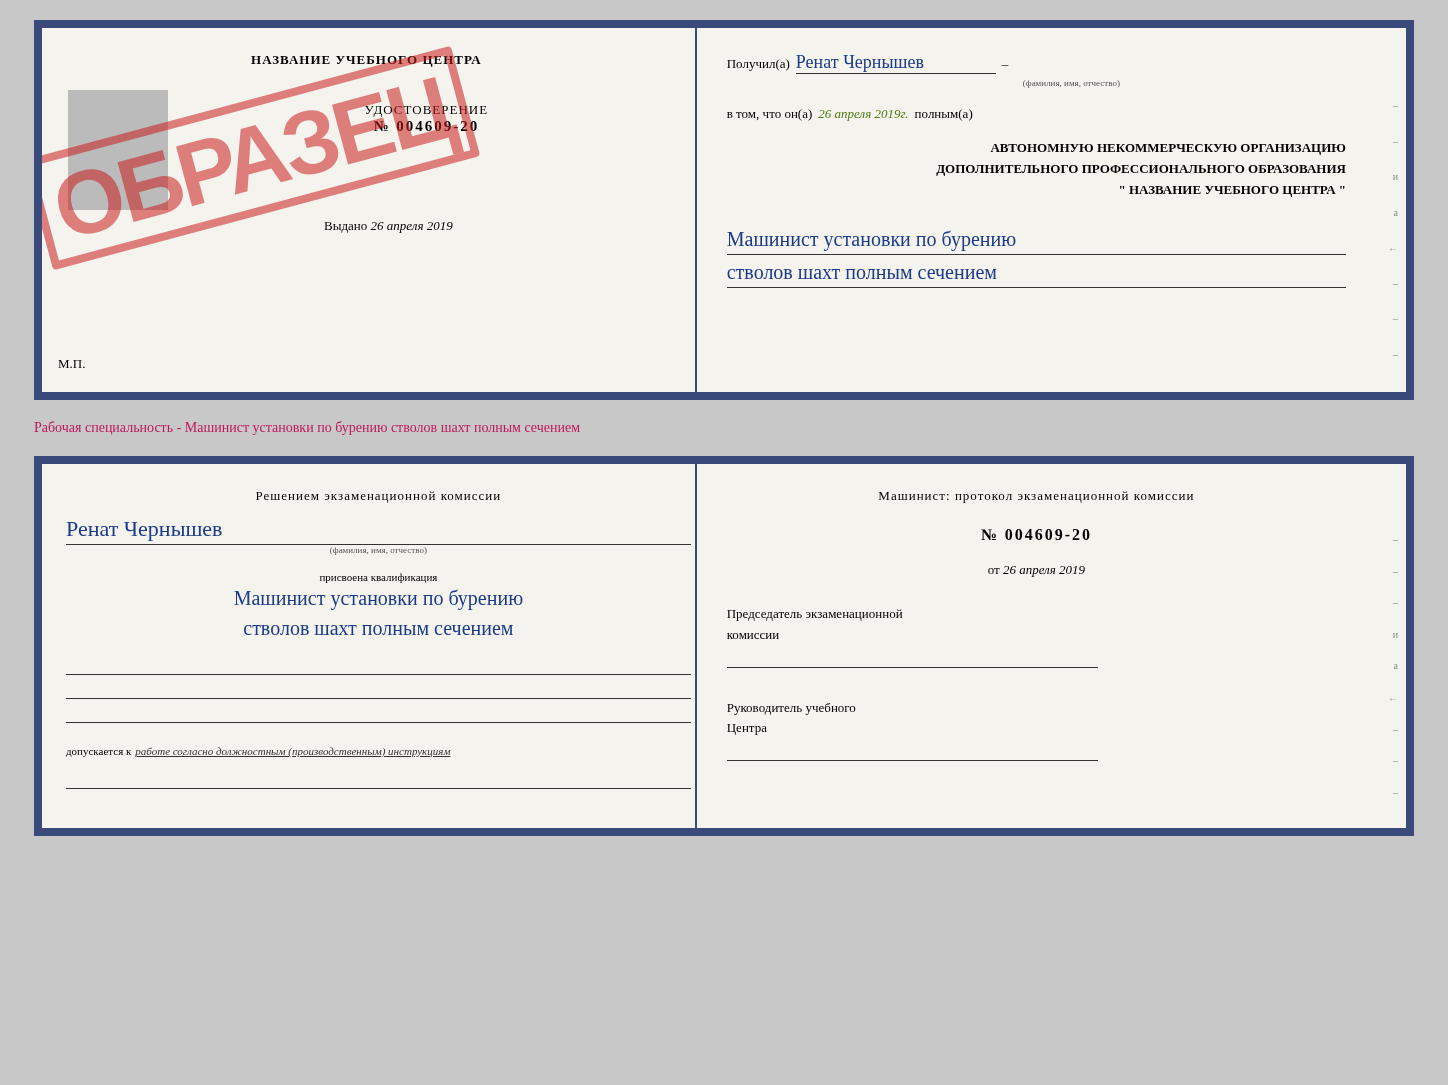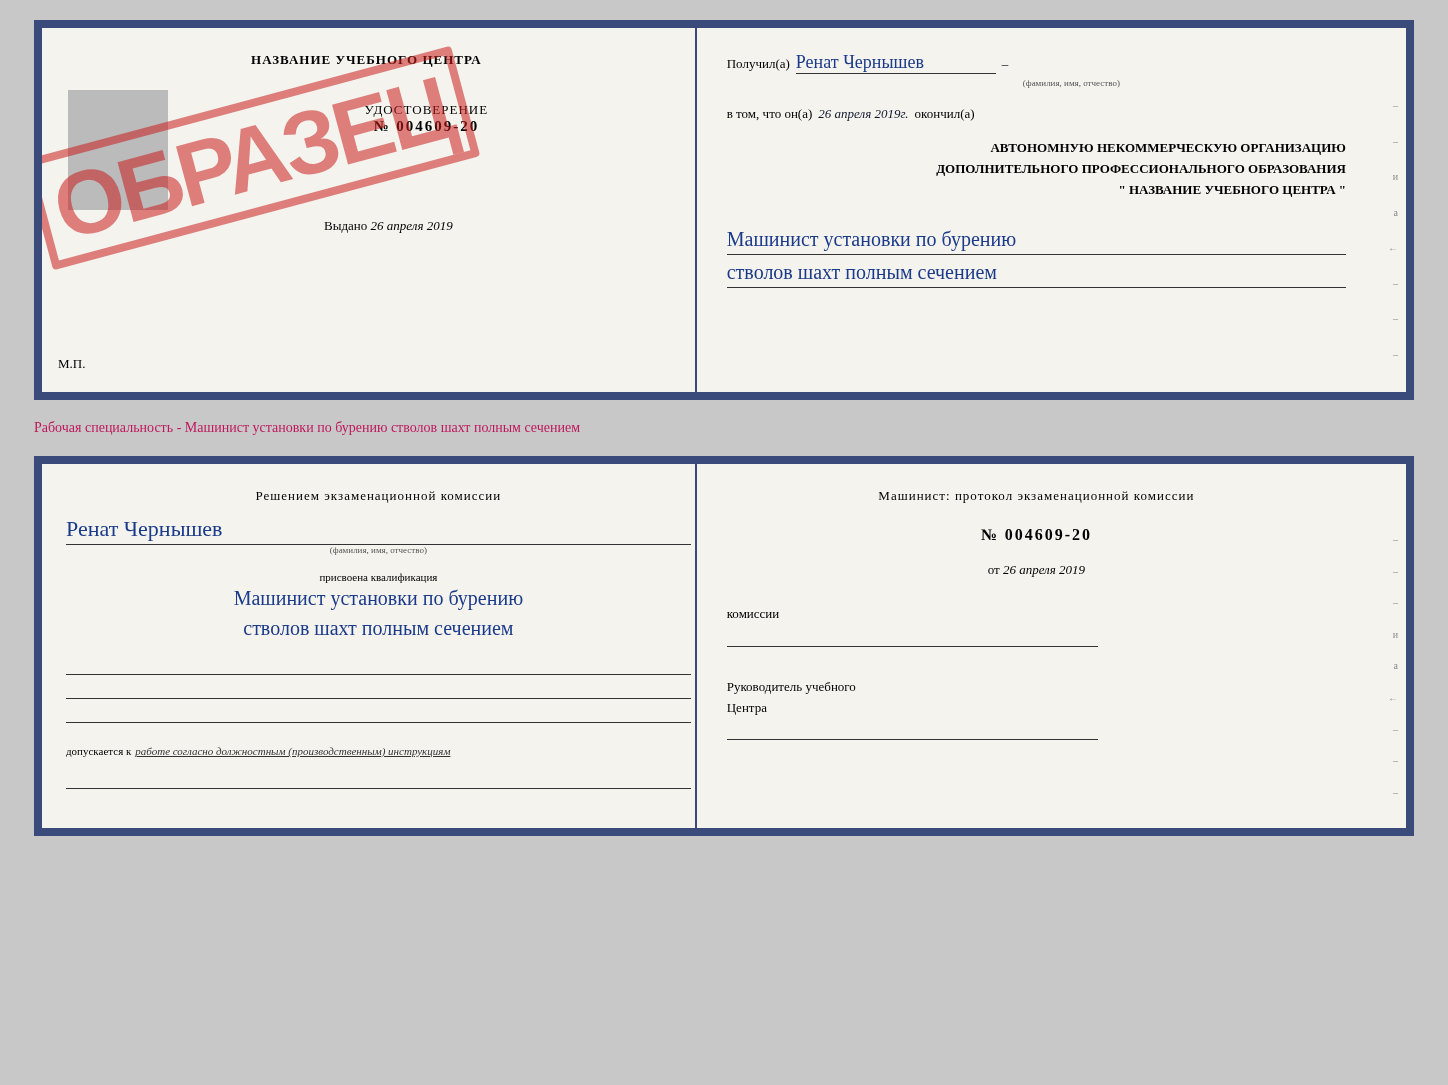--- a/index.html
+++ b/index.html
@@ -333,21 +333,21 @@
       display: flex;
       flex-direction: column;
       justify-content: space-around;
       font-size: 11px;
       color: #555;
       text-align: right;
     }
 
     .date-cursive {
       font-style: italic;
-      color: #0f172a;
+      color: #4d7c0f;
       font-size: 13px;
     }
 
     .inline-date {
       font-style: italic;
       font-size: 13px;
     }
   </style>
 </head>
 <body>
@@ -387,21 +387,21 @@
         <span class="field-value-cursive">Ренат Чернышев</span>
         <span style="font-size:13px;">–</span>
       </div>
       <div style="margin-left:70px; margin-top:-8px;">
         <span class="field-subtext">(фамилия, имя, отчество)</span>
       </div>
 
       <div class="field-line" style="margin-top:6px;">
         <span>в том, что он(а)</span>
         <span class="date-cursive">26 апреля 2019г.</span>
-        <span>окончил(а)</span>
+        <span>полным(а)</span>
       </div>
 
       <div class="paragraph-text">
         <div>АВТОНОМНУЮ НЕКОММЕРЧЕСКУЮ ОРГАНИЗАЦИЮ</div>
         <div>ДОПОЛНИТЕЛЬНОГО ПРОФЕССИОНАЛЬНОГО ОБРАЗОВАНИЯ</div>
         <div>"  НАЗВАНИЕ УЧЕБНОГО ЦЕНТРА  "</div>
       </div>
 
       <div style="margin-top:6px;">
         <span class="profession-value-cursive">Машинист установки по бурению</span>
@@ -456,20 +456,21 @@
       <div class="osnov-title">Машинист: протокол экзаменационной комиссии</div>
 
       <div class="protokol-number">№  004609-20</div>
 
       <div class="protokol-date">
         <span>от</span>
         <span class="inline-date">26 апреля 2019</span>
       </div>
 
       <div class="signature-block">
+        <div>Председатель экзаменационной</div>
         <div>комиссии</div>
         <div class="sig-line"></div>
       </div>
 
       <div class="signature-block">
         <div>Руководитель учебного</div>
         <div>Центра</div>
         <div class="sig-line"></div>
       </div>
 

